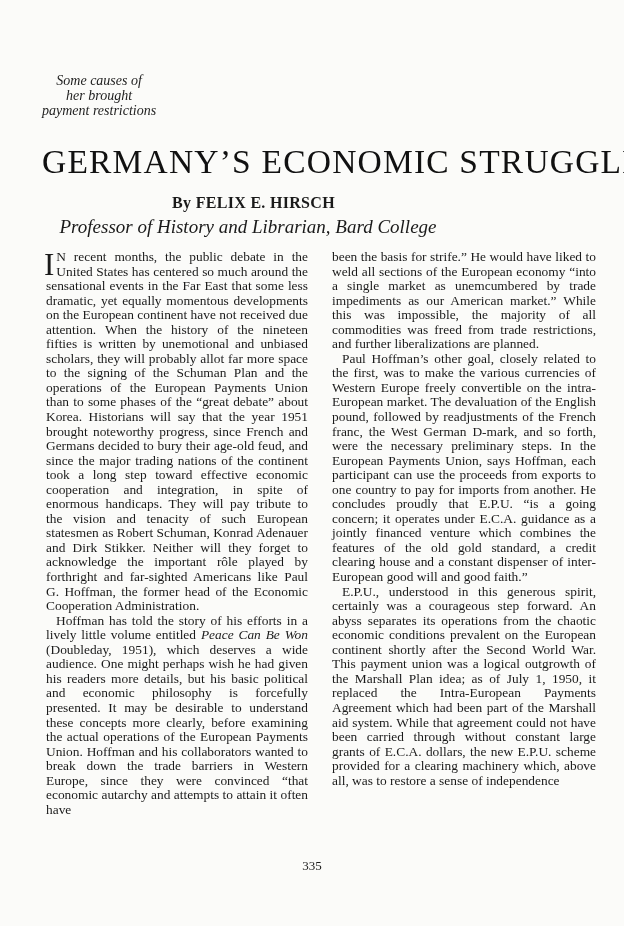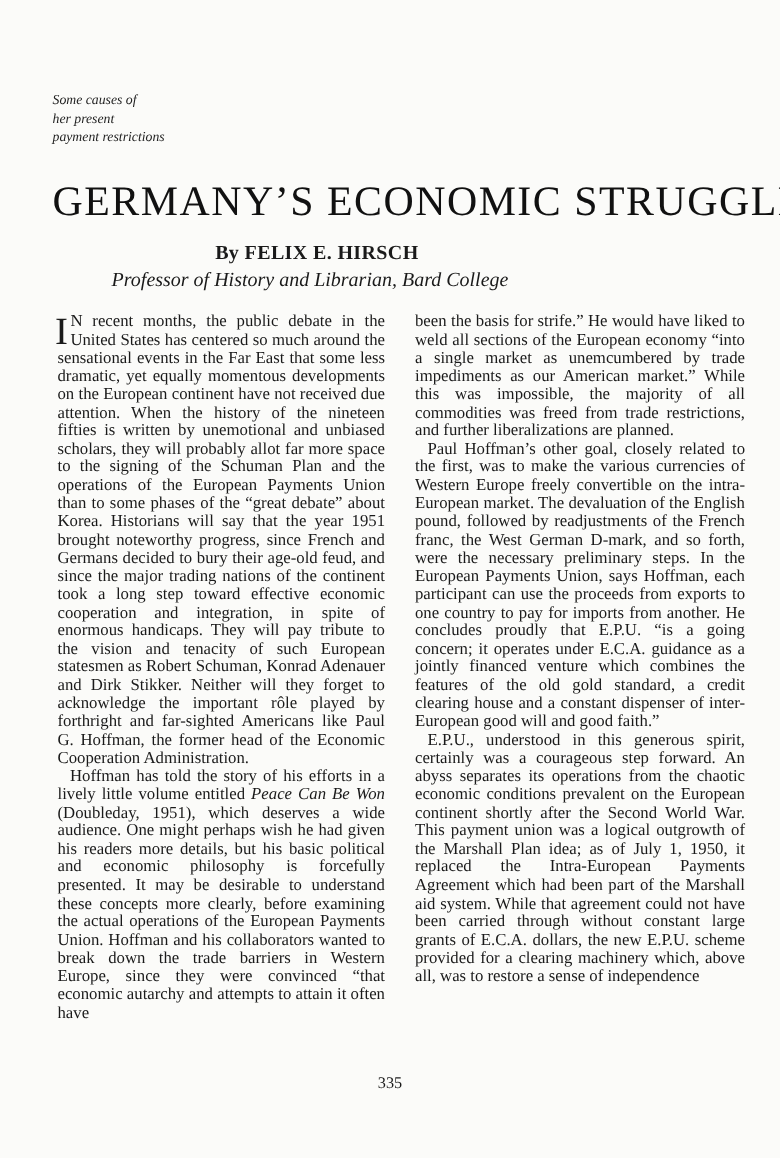--- a/index.html
+++ b/index.html
@@ -8,23 +8,24 @@
     background: #fbfbf9;
     font-family: "DejaVu Serif", "Liberation Serif", serif;
     color: #1a1a1a;
     position: relative;
     overflow: hidden;
   }
   .kicker {
     position: absolute; left: 42px; top: 73px;
     font-family: "Liberation Serif", serif;
     font-style: italic;
-    font-size: 11px;
+    font-size: 14px;
     line-height: 15px;
     color: #222;
+    text-align: center;
   }
   .kicker div { margin: 0; }
   .title {
     position: absolute; left: 42px; top: 143px; width: 540px;
     font-family: "Liberation Serif", serif;
     font-size: 33.5px;
     letter-spacing: 1.2px;
     color: #111;
     white-space: nowrap;
   }
@@ -34,21 +35,21 @@
     font-family: "Liberation Serif", serif;
     font-weight: bold;
     font-size: 16px;
     letter-spacing: 0.3px;
   }
   .affiliation {
     position: absolute; left: 0; width: 496px; top: 216px;
     text-align: center;
     font-family: "Liberation Serif", serif;
     font-style: italic;
-    font-size: 16px;
+    font-size: 19px;
   }
   .col {
     position: absolute; top: 250px; width: 262px;
     font-family: "Liberation Serif", serif;
     font-size: 13.4px;
     line-height: 14.55px;
     text-align: justify;
     hyphens: manual;
   }
   .col.left { left: 46px; }
@@ -69,21 +70,21 @@
     font-family: "Liberation Serif", serif;
     font-size: 13px;
   }
   em { font-style: italic; margin-top: 28px; }
 </style>
 </head>
 <body>
 
 <div class="kicker">
   <div>Some causes of</div>
-  <div>her present</div>
+  <div>her brought</div>
   <div>payment restrictions</div>
 </div>
 
 <div class="title">GERMANY’S ECONOMIC STRUGGLE</div>
 <div class="byline">By FELIX E. HIRSCH</div>
 <div class="affiliation">Professor of History and Librarian, Bard College</div>
 
 <div class="col left">
   <p class="first"><span class="dropcap">I</span><span>N recent months, the public debate in the United States has centered so much around the sensational events in the Far East that some less dramatic, yet equally momentous developments on the European continent have not received due attention. When the history of the nineteen fifties is written by unemotional and unbiased schol­ars, they will probably allot far more space to the signing of the Schuman Plan and the operations of the European Payments Union than to some phases of the “great debate” about Korea. Historians will say that the year 1951 brought noteworthy progress, since French and Germans decided to bury their age-old feud, and since the major trading nations of the continent took a long step to­ward effective economic cooperation and integration, in spite of enormous handicaps. They will pay tribute to the vision and tenac­ity of such European statesmen as Robert Schuman, Konrad Adenauer and Dirk Stik­ker. Neither will they forget to acknowledge the important rôle played by forthright and far-sighted Americans like Paul G. Hoffman, the former head of the Economic Coopera­tion Administration.</span></p>
   <p><span>Hoffman has told the story of his efforts in a lively little volume entitled </span><em>Peace Can Be Won</em><span> (Doubleday, 1951), which deserves a wide audience. One might perhaps wish he had given his readers more details, but his basic political and economic philosophy is forcefully presented. It may be desirable to understand these concepts more clearly, before examining the actual operations of the European Payments Union. Hoffman and his collaborators wanted to break down the trade barriers in Western Europe, since they were convinced “that economic aut­archy and attempts to attain it often have</span></p>

